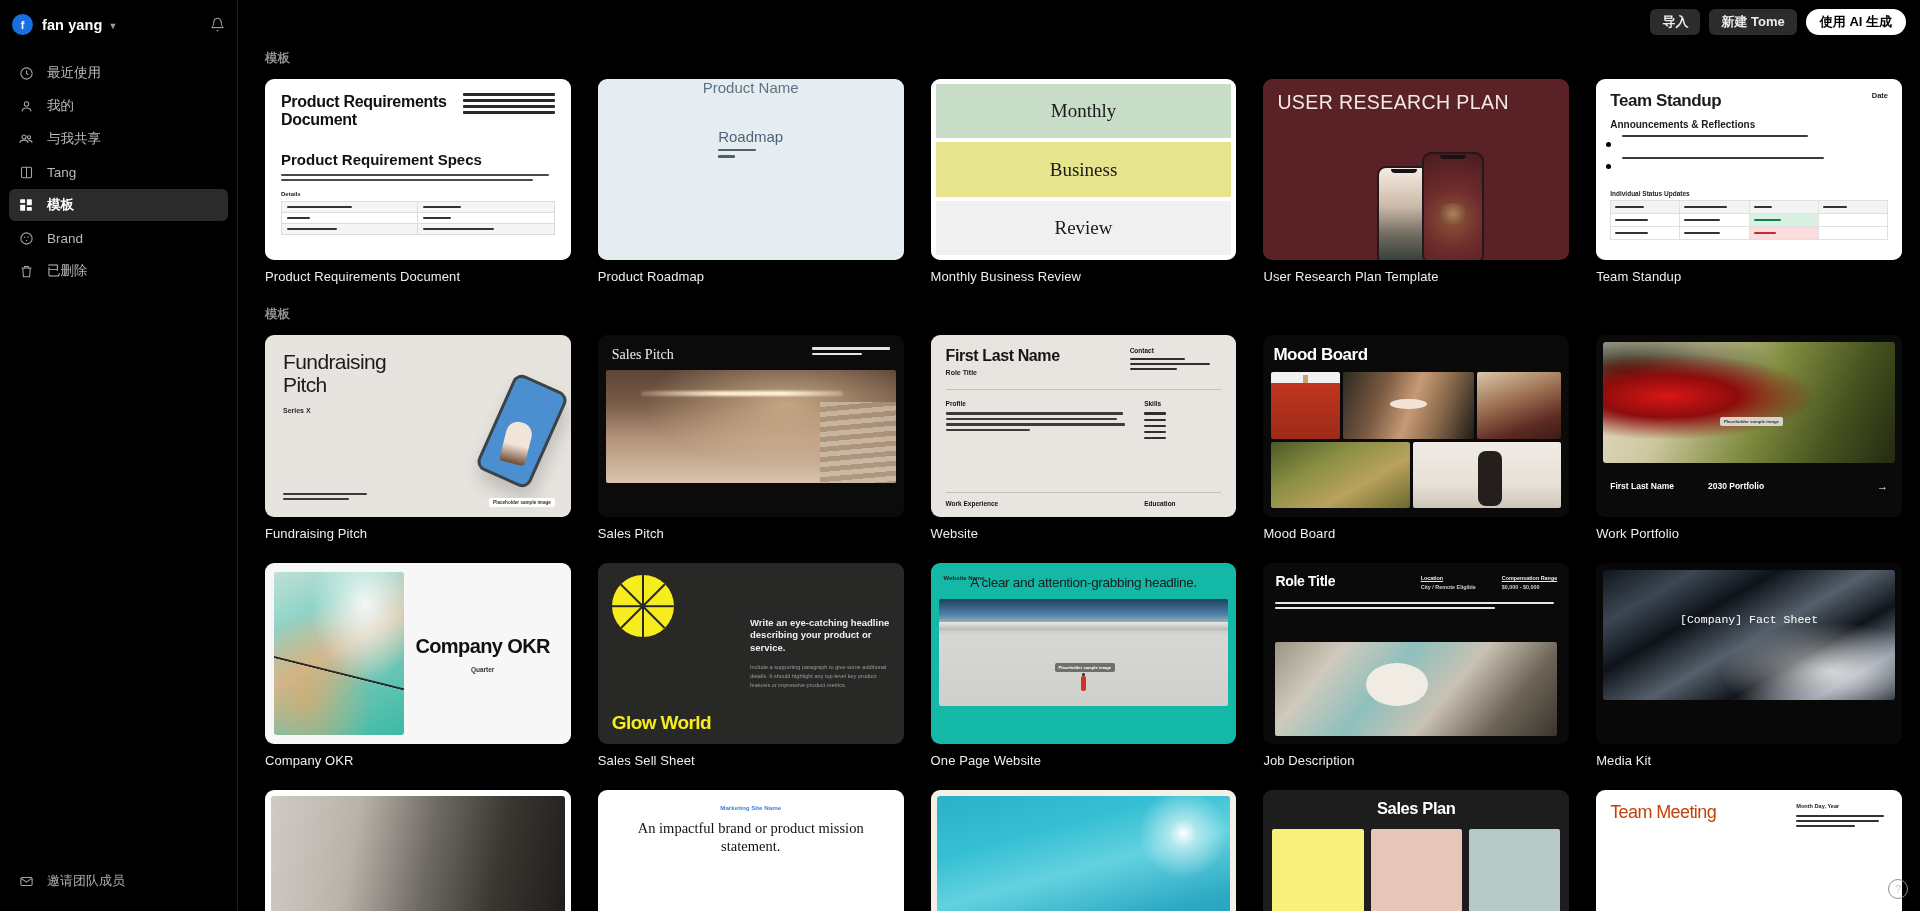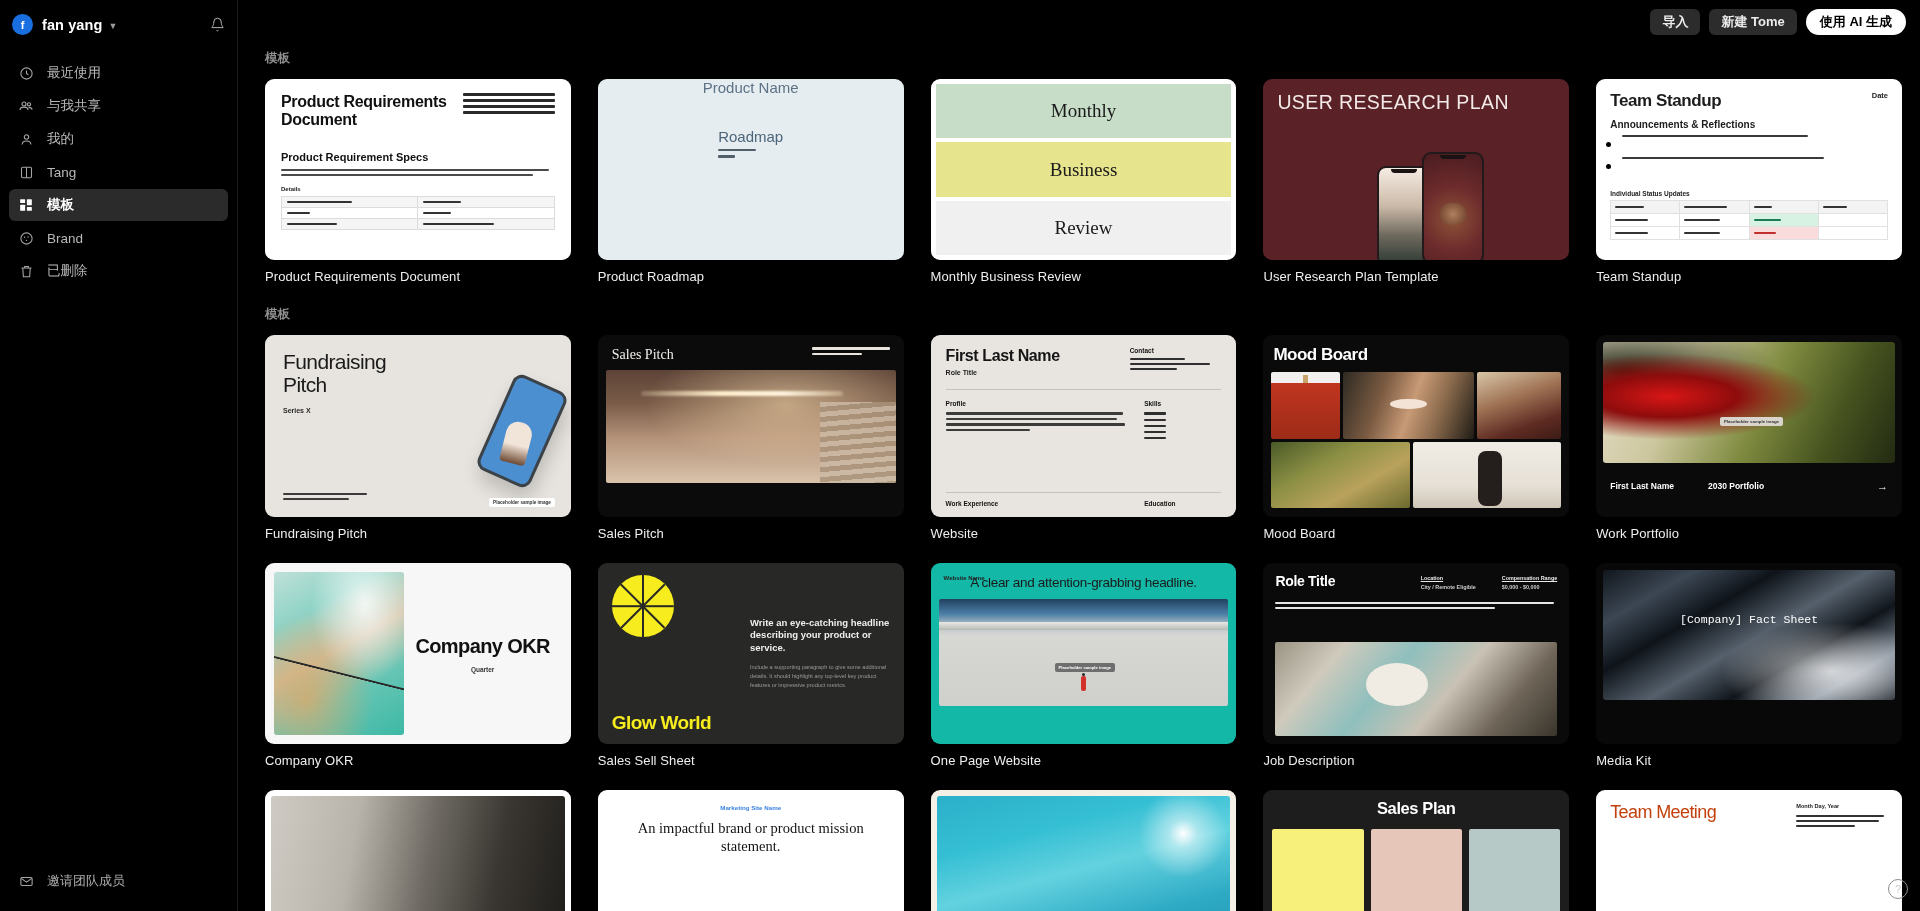--- a/index.html
+++ b/index.html
@@ -295,37 +295,37 @@
         <span class="ic">
           <svg width="15" height="15" viewBox="0 0 24 24" fill="none" stroke="currentColor" stroke-width="1.7">
               <circle cx="12" cy="12" r="9"></circle>
               <path d="M12 7v5l3 2"></path>
             </svg>
         </span>
         <span>最近使用</span>
       </div>
       <div class="nav-item">
         <span class="ic">
+          <svg width="15" height="15" viewBox="0 0 24 24" fill="none" stroke="currentColor" stroke-width="1.7">
+              <circle cx="12" cy="8" r="3.5"></circle>
+              <path d="M5 20c0-3.5 3.2-5.5 7-5.5s7 2 7 5.5"></path>
+            </svg>
+        </span>
+        <span>我的</span>
+      </div>
+      <div class="nav-item">
+        <span class="ic">
           <svg width="16" height="16" viewBox="0 0 24 24" fill="none" stroke="currentColor" stroke-width="1.7">
               <circle cx="9" cy="9" r="3"></circle>
               <circle cx="16.5" cy="9.5" r="2.4"></circle>
               <path d="M3 18c0-2.8 2.7-4.3 6-4.3s6 1.5 6 4.3"></path>
               <path d="M16 14c2.8 0 5 1.4 5 3.8"></path>
             </svg>
         </span>
         <span>与我共享</span>
-      </div>
-      <div class="nav-item">
-        <span class="ic">
-          <svg width="15" height="15" viewBox="0 0 24 24" fill="none" stroke="currentColor" stroke-width="1.7">
-              <circle cx="12" cy="8" r="3.5"></circle>
-              <path d="M5 20c0-3.5 3.2-5.5 7-5.5s7 2 7 5.5"></path>
-            </svg>
-        </span>
-        <span>我的</span>
       </div>
       <div class="nav-item">
         <span class="ic">
           <svg width="15" height="15" viewBox="0 0 24 24" fill="none" stroke="currentColor" stroke-width="1.7">
               <rect x="4" y="3.5" width="16" height="17" rx="2"></rect>
               <path d="M12 3.5v17"></path>
             </svg>
         </span>
         <span>Tang</span>
       </div>
@@ -391,21 +391,21 @@
 
         <div class="cell">
           <div class="thumb prd">
             <div style="font-size:16px;font-weight:700;color:#111;line-height:1.12;letter-spacing:-.3px;width:62%;">Product Requirements Document</div>
             <div class="meta">
                 <div></div>
                 <div></div>
                 <div></div>
                 <div></div>
               </div>
-            <div style="font-size:11px;font-weight:700;color:#111;margin-top:22px;">Product Requirement Specs</div>
+            <div style="font-size:15px;font-weight:700;color:#111;margin-top:22px;">Product Requirement Specs</div>
             <div class="para">
                 <div style="width:98%"></div>
                 <div style="width:92%"></div>
               </div>
             <div class="dlabel">Details</div>
             <table>
               <tbody>
                   <tr>
                     <td>
                       <i style="width:52%"></i>

